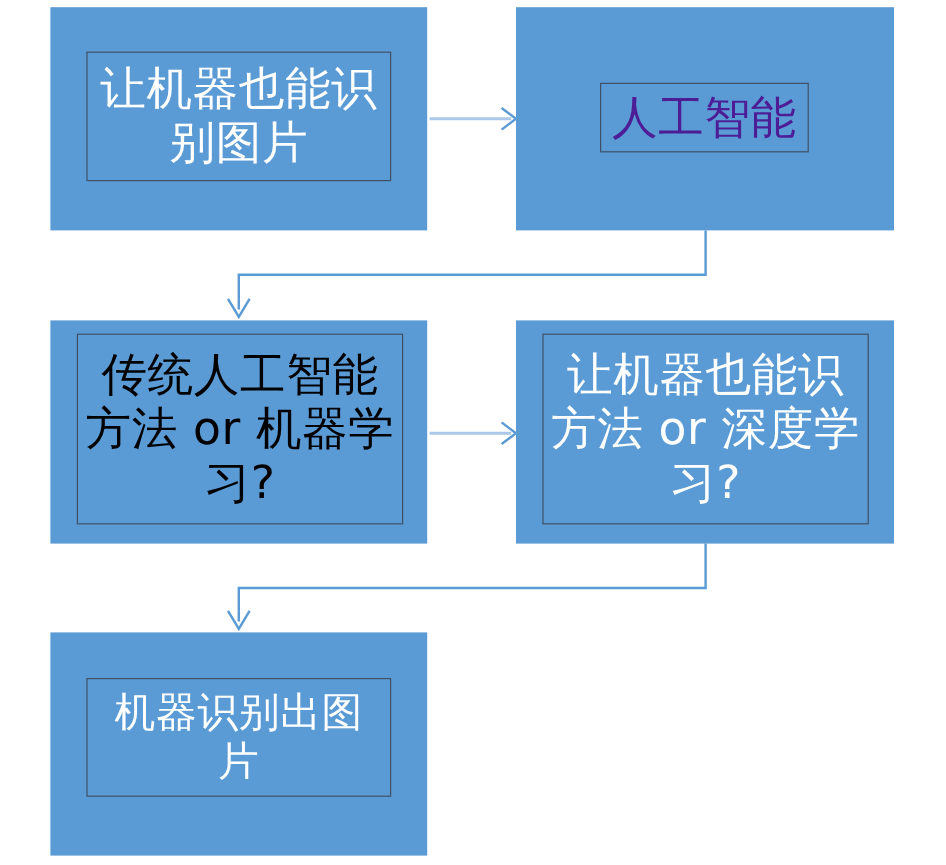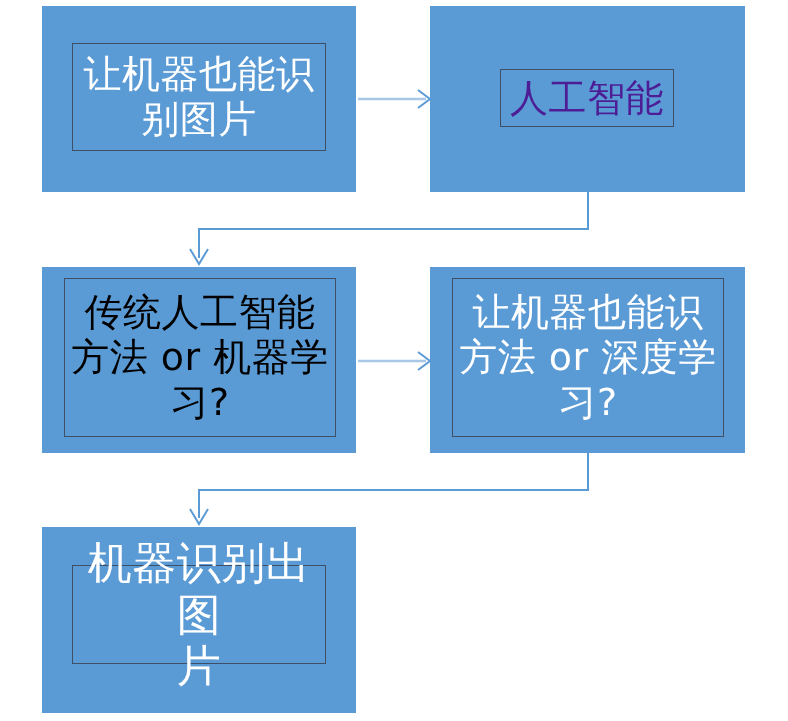--- a/index.html
+++ b/index.html
@@ -107,17 +107,17 @@
 习?</div>
   </div>
 
   <div class="node" style="left: 430px; top: 267px; width: 315px; height: 186px; background: rgb(91, 155, 213);">
     <div class="node-inner" style="left: 22px; top: 11px; width: 272px; height: 159px; font-size: 38px; color: rgb(255, 255, 255); border-color: rgb(63, 80, 102);">让机器也能识
 方法 or 深度学
 习?</div>
   </div>
 
   <div class="node" style="left: 42px; top: 527px; width: 314px; height: 186px; background: rgb(91, 155, 213);">
-    <div class="node-inner" style="left: 30px; top: 38px; width: 254px; height: 99px; font-size: 44px; color: rgb(255, 255, 255); border-color: rgb(63, 80, 102);">机器识别出图
+    <div class="node-inner" style="left: 30px; top: 38px; width: 254px; height: 99px; font-size: 34px; color: rgb(255, 255, 255); border-color: rgb(63, 80, 102);">机器识别出图
 片</div>
   </div>
 
 </div>
 
 </body></html>

